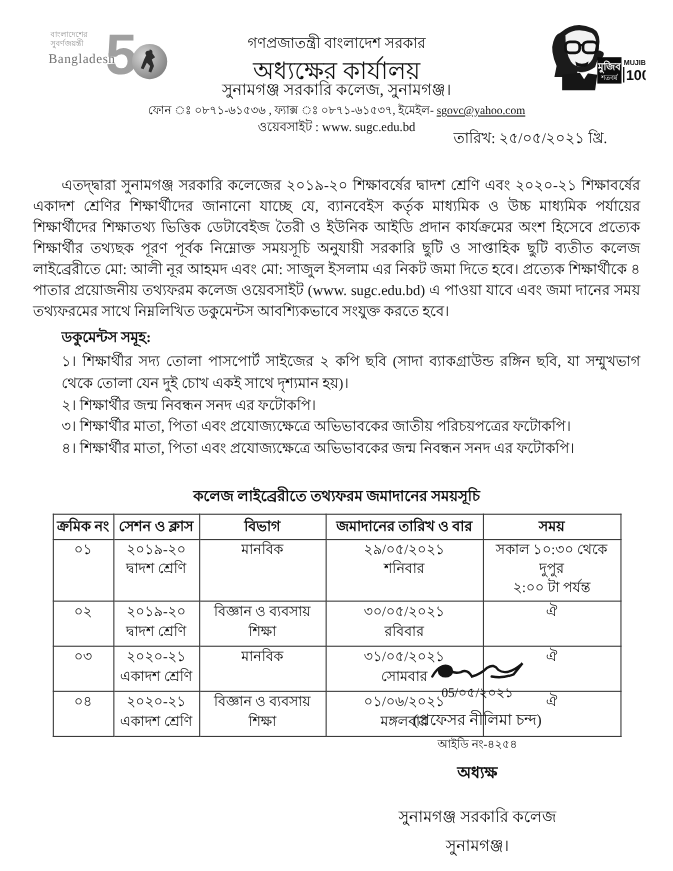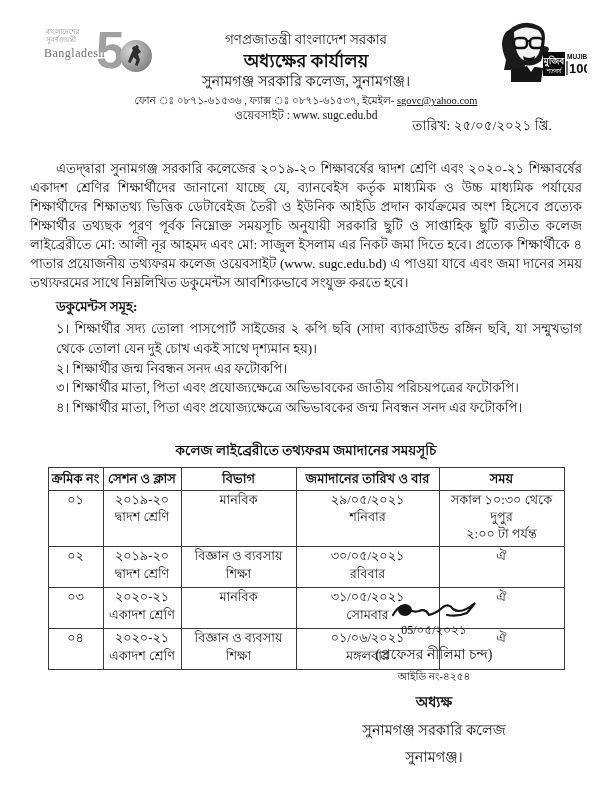--- a/index.html
+++ b/index.html
@@ -7,21 +7,21 @@
     width:612px; height:792px;
     background:#ffffff; color:#111;
     font-family:"Liberation Serif", serif;
     position:relative; overflow:hidden;
   }
   .page { position:absolute; inset:0; }
 
   
   .hline { position:absolute; left:0; right:0; text-align:center; }
   .gov      { top:29px;  font-size:13.5px; }
-  .office   { top:47px;  font-size:18px; font-weight:bold; }
+  .office   { top:47px;  font-size:22px; font-weight:normal; }
   .college  { top:70px;  font-size:14.5px; }
   .contact  { top:93px;  font-size:10.5px; }
   .website  { top:107px; font-size:11.5px; }
   .email-link { text-decoration:underline; color:#111; }
   .dateline { position:absolute; top:115px; right:60px; font-size:13.5px; }
 
   
   .logo-left { position:absolute; top:26px; left:44px; width:110px; height:58px; }
   .logo-left .bn-small { position:absolute; top:2px; left:2px; font-size:7px; line-height:8px; color:#8d8d8d; }
   .logo-left .bd-word  { position:absolute; top:20px; left:0; font-size:12px; color:#737373; letter-spacing:.5px; }
@@ -52,21 +52,21 @@
   .sched th { font-size:13px; font-weight:bold; padding:2px 3px; }
   .sched td { font-size:12.8px; white-space:pre-line; height:36px; }
 
   
   .sig-block { position:absolute; top:597px; left:328px; width:212px; text-align:center; }
   .sig-scribble { height:26px; }
   .sig-date { font-size:12px; margin-top:-2px; }
   .sig-name { font-size:14px; margin-top:2px; }
   .sig-id   { font-size:10.5px; margin-top:2px; }
   .sig-desg { font-size:14.5px; font-weight:bold; margin-top:5px; }
-  .sig-college { font-size:14.5px; margin-top:4px; }
+  .sig-college { font-size:14.5px; margin-top:16px; }
   .sig-place   { font-size:14.5px; margin-top:3px; }
 </style>
 </head>
 <body>
 
 <div class="page">
 
   <div class="logo-left">
     <div class="bn-small">
       <div>বাংলাদেশের</div>

